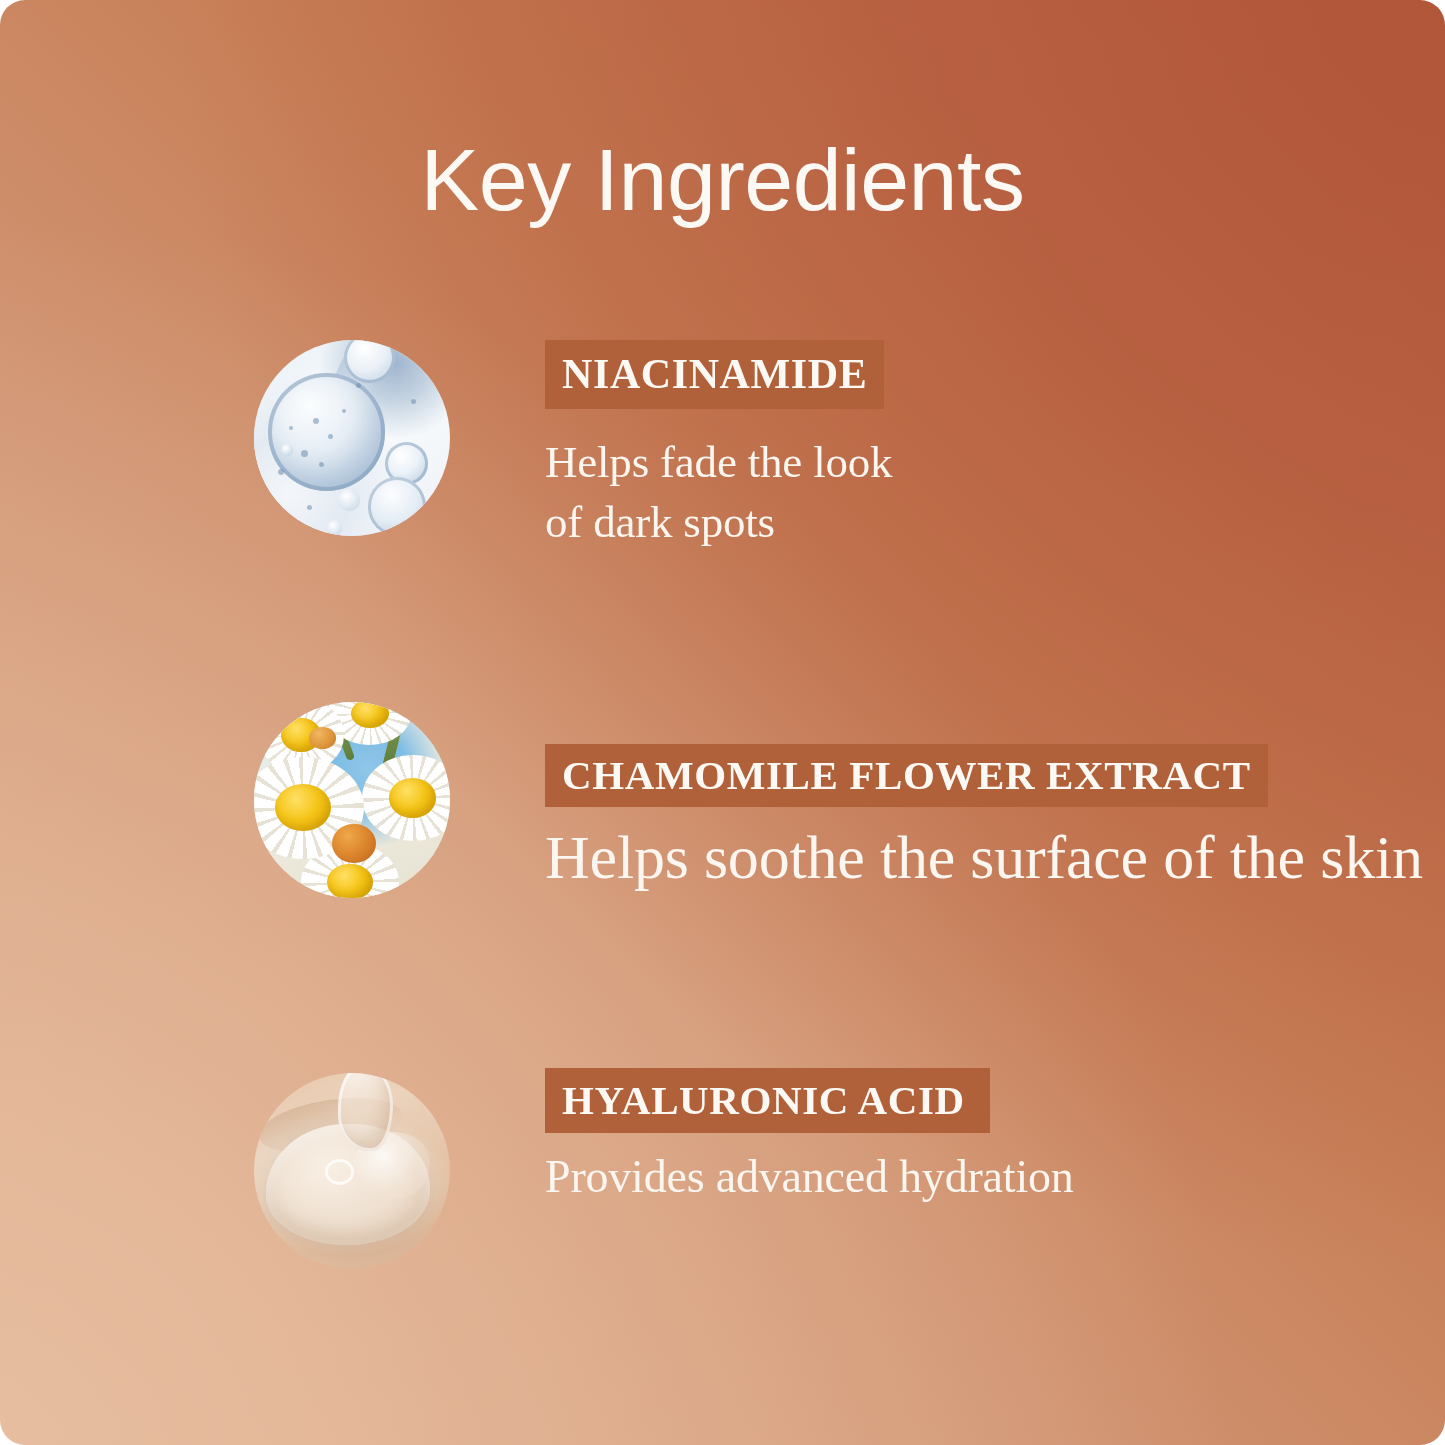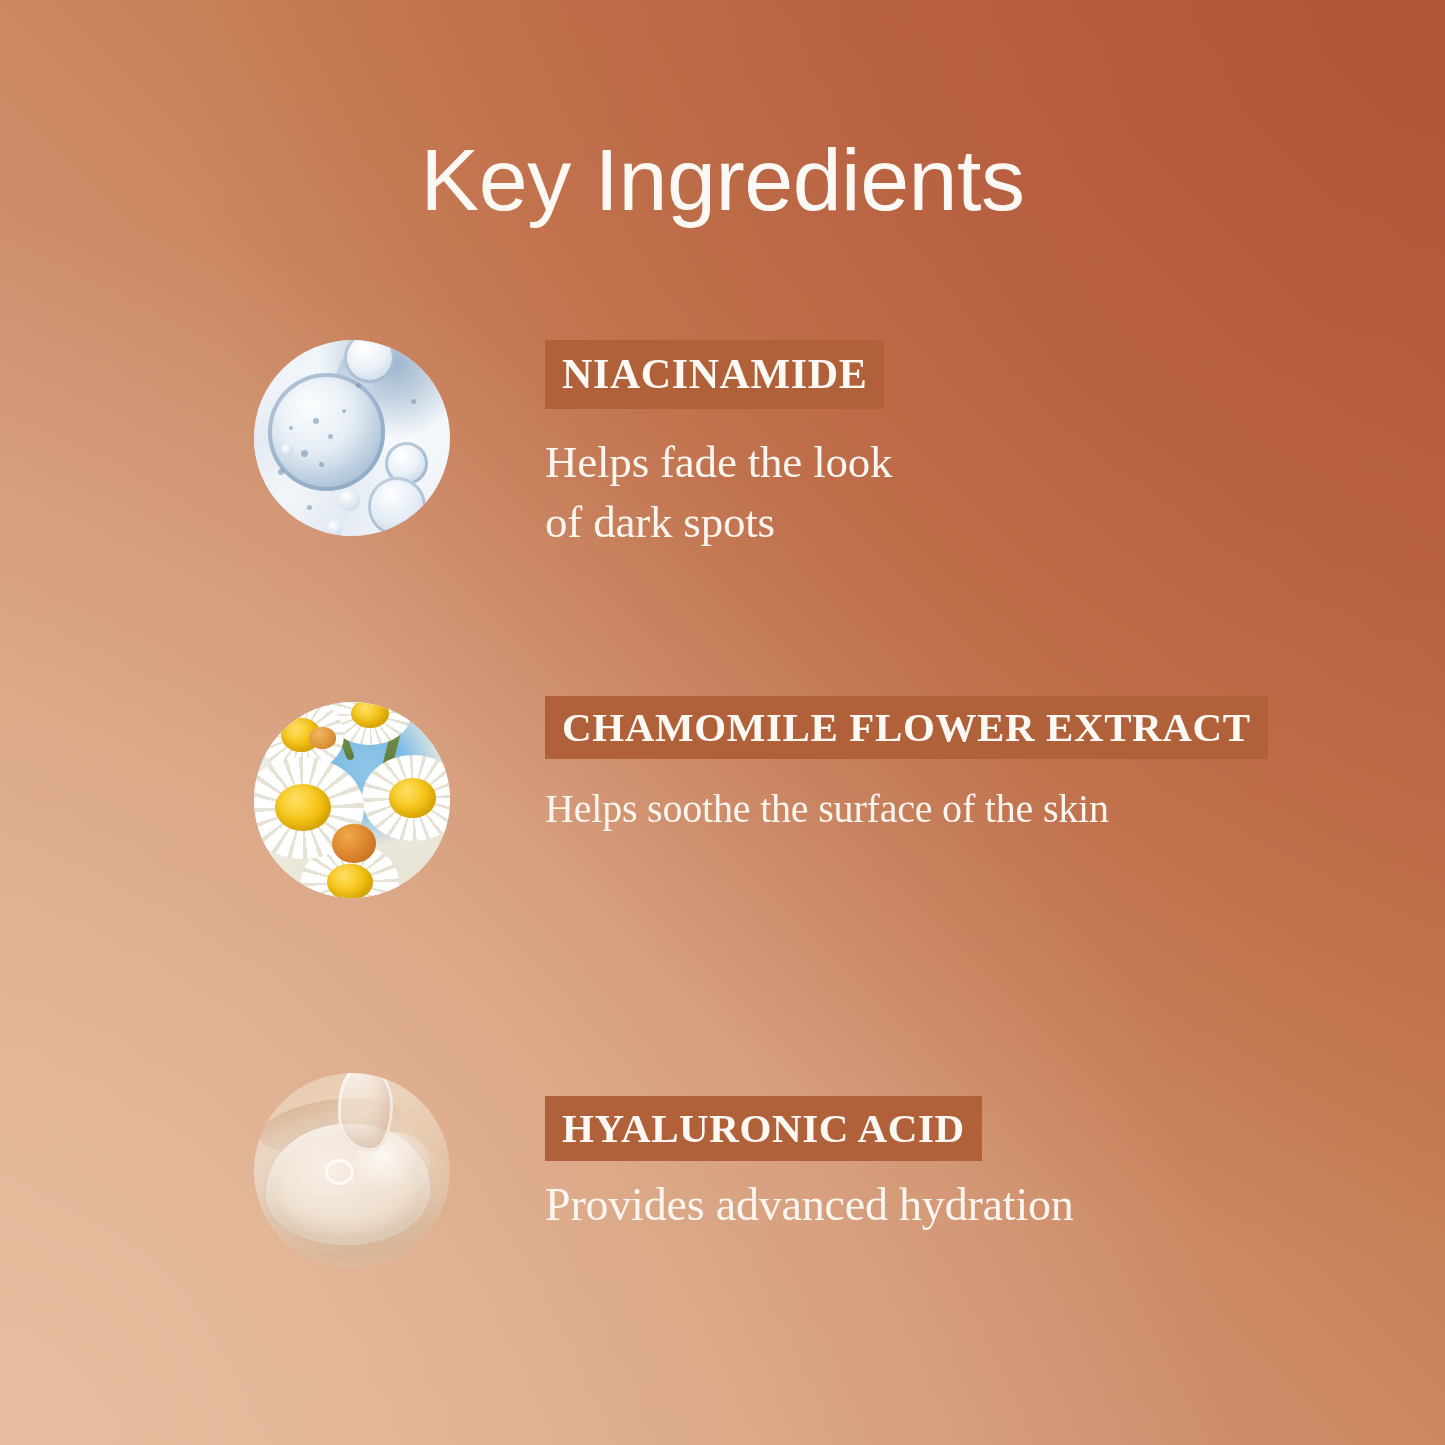--- a/index.html
+++ b/index.html
@@ -15,20 +15,21 @@
 
   #infographic {
     position: relative;
     width: 1445px;
     height: 1445px;
     background:
       radial-gradient(circle at 100% 0%, rgba(178,86,58,0.95) 0%, rgba(178,86,58,0.0) 62%),
       radial-gradient(circle at 0% 100%, rgba(231,190,160,0.95) 0%, rgba(231,190,160,0.0) 60%),
       linear-gradient(225deg, #B85E41 0%, #C67C53 38%, #D09270 62%, #DFB292 100%);
     overflow: hidden;
+    border-radius: 25px;
   }
 
   
   .page-title {
     position: absolute;
     left: 0;
     top: 128px;
     width: 1445px;
     text-align: center;
     color: #FCF8F3;
@@ -75,37 +76,37 @@
     font-size: 42px;
     line-height: 42px;
     font-weight: bold;
     letter-spacing: 0.6px;
     padding: 13px 17px 14px 17px;
     white-space: nowrap;
   }
   .row-2 .ingredient-name {
     font-size: 41px;
     padding: 10px 17px 11px 17px;
+    margin-top: 48px;
   }
   .row-3 .ingredient-name {
     font-size: 41px;
-    padding: 11px 17px 12px 17px;
-    margin-top: 28px;
+    padding: 11px 25px 12px 17px;
   }
 
   .ingredient-desc {
     color: #FBF6F0;
     font-size: 45px;
     line-height: 60px;
     font-weight: 300;
     letter-spacing: -0.2px;
     margin-top: 23px;
     white-space: pre-line;
   }
-  .row-2 .ingredient-desc { font-size: 40px; margin-top: 20px; }
+  .row-2 .ingredient-desc { font-size: 62px; margin-top: 20px; }
   .row-3 .ingredient-desc { font-size: 46px; margin-top: 14px; }
 
   
   .gel-scene {
     position: absolute;
     inset: 0;
     background:
       radial-gradient(circle at 72% 12%, #9FB6CE 0%, #C3D2E1 16%, rgba(195,210,225,0) 34%),
       radial-gradient(circle at 18% 78%, #F4F7FA 0%, #E3EAF2 26%, rgba(227,234,242,0) 52%),
       linear-gradient(140deg, #E8EFF5 0%, #FAFCFD 45%, #EDF2F7 100%);

